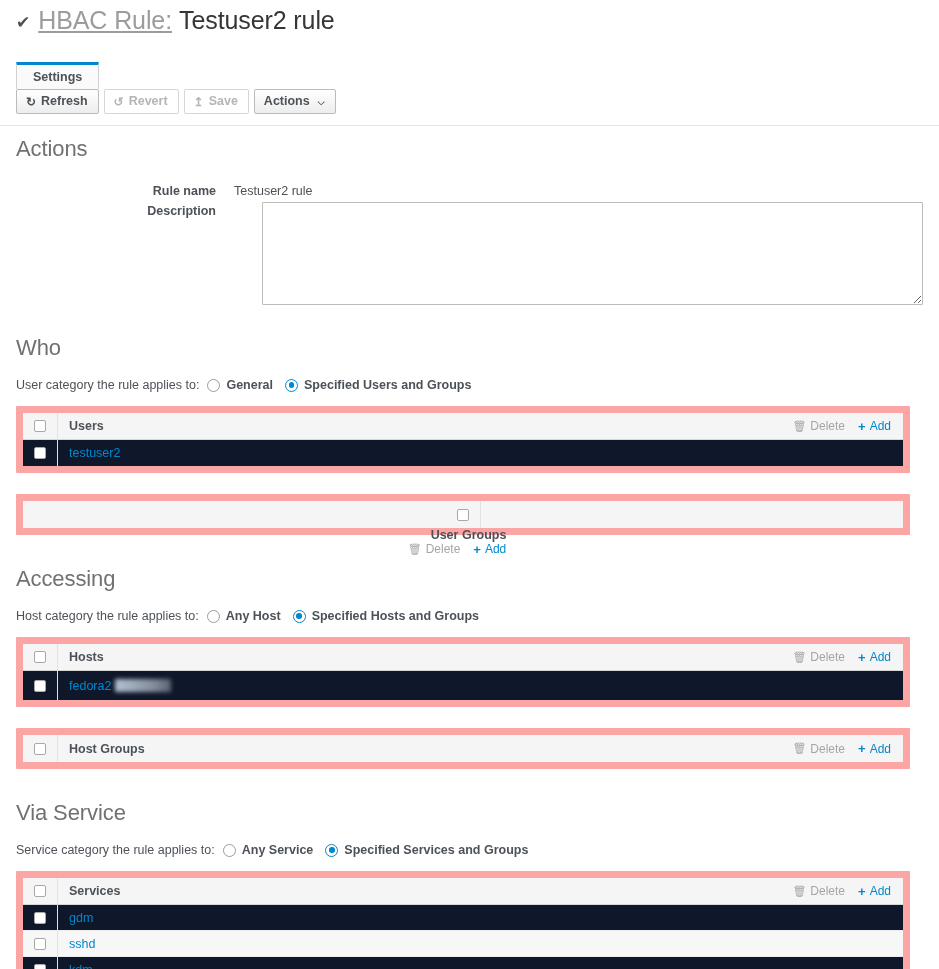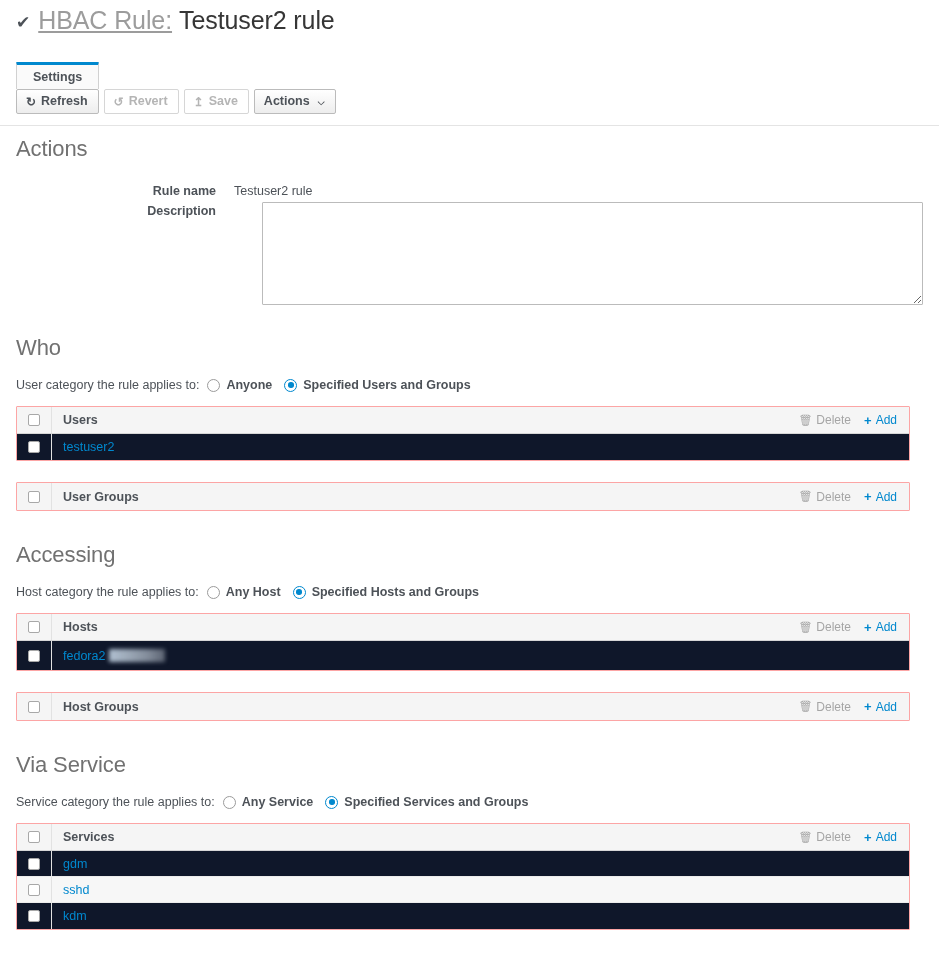--- a/index.html
+++ b/index.html
@@ -196,21 +196,21 @@
     background: #0088ce;
   }
   .radio-label {
     font-weight: bold;
     color: #4d5258;
     font-size: 12.5px;
   }
 
   
   .tbl {
-    border: 1px solid #fca5a5;
+    border: 7px solid #fca5a5;
     border-radius: 1px;
     background: #fff;
     width: 894px;
   }
   .tbl-head {
     display: flex;
     align-items: center;
     background: #f5f5f5;
     border-bottom: 1px solid #d6d6d6;
     height: 27px;
@@ -343,21 +343,21 @@
     <div class="field-label" style="padding-top:2px;">Description</div>
     <textarea class="desc" placeholder="" style=""></textarea>
   </div>
 
   <h2 class="section" style="margin-top:30px;">Who</h2>
 
   <div class="cat-line" style="margin-top:17px;">
     <span class="cat-prompt">User category the rule applies to:</span>
     <span class="radio-opt">
       <span class="radio"></span>
-      <span class="radio-label">Anyone</span>
+      <span class="radio-label">General</span>
     </span>
     <span class="radio-opt">
       <span class="radio on"></span>
       <span class="radio-label">Specified Users and Groups</span>
     </span>
   </div>
 
   <div class="tbl" style="margin-top:14px;">
     <div class="tbl-head">
       <div class="cb-cell">
@@ -377,21 +377,21 @@
     </div>
     <div class="tbl-row">
       <div class="cb-cell">
         <span class="cbox"></span>
       </div>
       <div class="row-text">testuser2</div>
     </div>
   </div>
 
   <div class="tbl" style="margin-top:21px;">
-    <div class="tbl-head" style="border-bottom:none;">
+    <div class="tbl-head" style="border-bottom:none;flex-direction:column;">
       <div class="cb-cell">
         <span class="cbox"></span>
       </div>
       <div class="tbl-title">User Groups</div>
       <div class="tbl-actions">
         <span class="act del">
           <span class="ico">🗑</span>
           <span>Delete</span>
         </span>
         <span class="act add">

